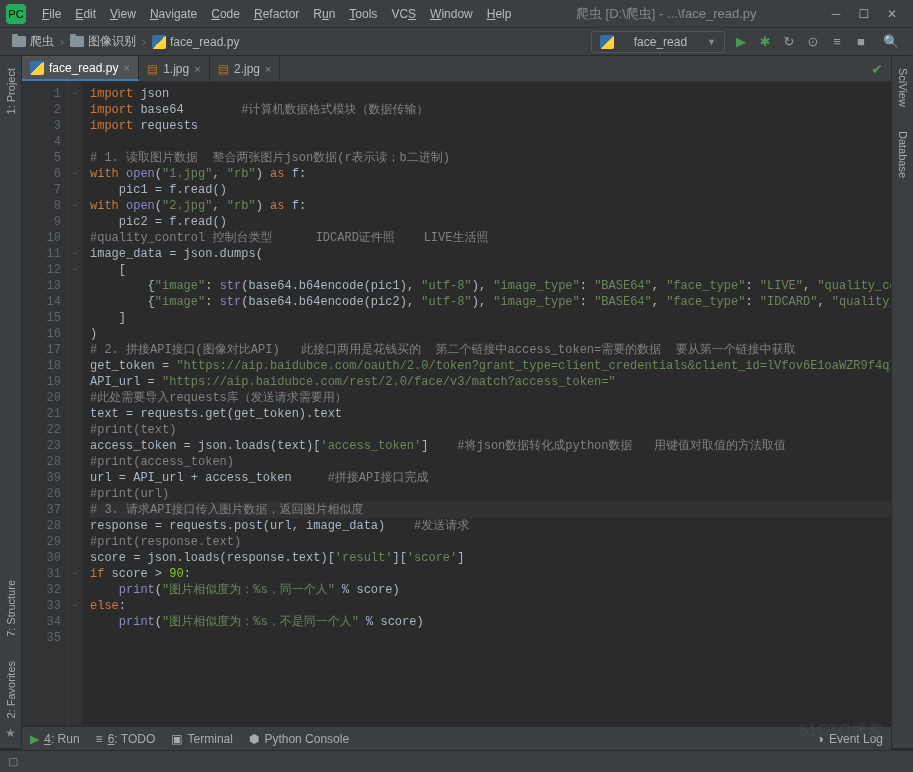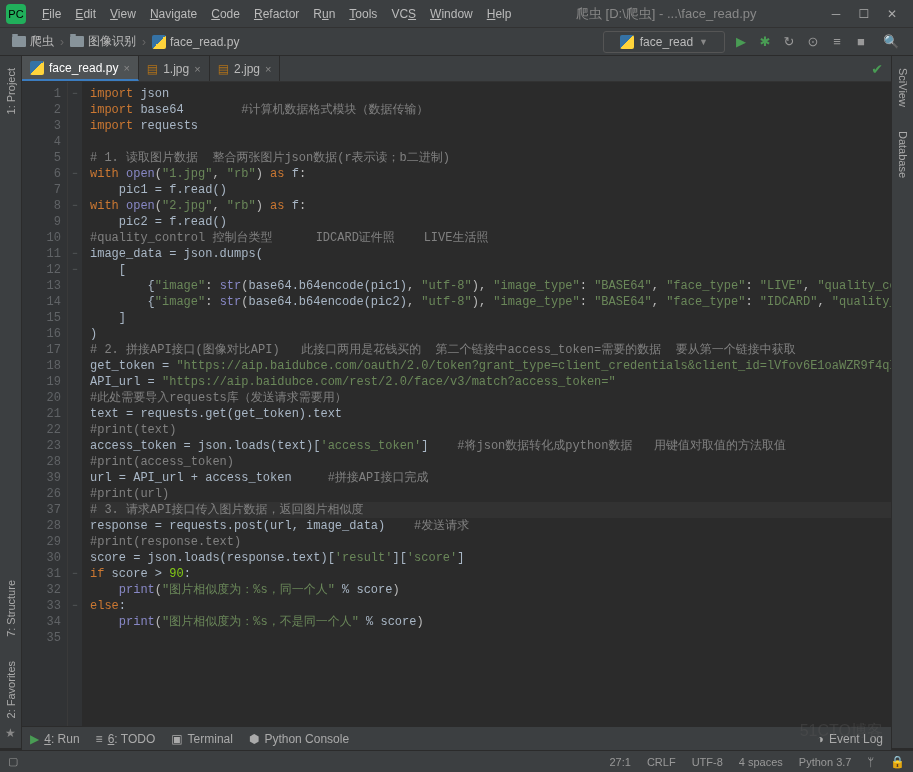--- a/index.html
+++ b/index.html
@@ -39,22 +39,22 @@
   border-bottom: 1px solid #2b2b2b;
 }
 .crumb-item{display:flex;align-items:center;gap:4px;padding:2px 6px;}
 .folder-icon{width:14px;height:11px;background:#87939a;border-radius:1px;position:relative;}
 .folder-icon::before{content:"";position:absolute;top:-2px;left:0;width:6px;height:2px;background:#87939a;border-radius:1px;}
 .crumb-arrow{color:#666;}
 .py-icon{width:14px;height:14px;border-radius:2px;display:inline-block;
   background: linear-gradient(135deg,#3572A5 50%,#FFD43B 50%);}
 .spacer{flex:1;}
 .run-select{
-  border:1px solid #555;background:#3c3f41;padding:3px 16px;
-  display:flex;align-items:center;gap:6px;border-radius:3px;
+  border:1px solid #555;background:#3c3f41;padding:3px 8px;
+  display:flex;align-items:center;gap:20px;border-radius:3px;
 }
 .run-select .arrow{font-size:9px;color:#888;}
 .toolbar-icons{display:flex;gap:8px;margin:0 8px;align-items:center;}
 .ti{width:16px;height:16px;display:flex;align-items:center;justify-content:center;font-size:13px;}
 .ti.run{color:#499c54;}
 .ti.bug{color:#499c54;}
 .ti.grey{color:#999;}
 
 .left-sidebar{
   position:absolute;left:0;top:56px;bottom:24px;width:22px;
@@ -326,24 +326,15 @@
   <div class="btools-right">
     <div class="btool">
       <span class="ico">◑</span>
       <span>Event Log</span>
     </div>
   </div>
 </div>
 
 <div class="statusbar">
   <span>▢</span>
-  <div class="r">
-    <span>27:1</span>
-    <span>CRLF</span>
-    <span>UTF-8</span>
-    <span>4 spaces</span>
-    <span>Python 3.7</span>
-    <span style="color:#aaa">ᛘ</span>
-    <span class="lock">🔒</span>
-  </div>
 </div>
 
 <div class="watermark">51CTO博客</div>
 
 </body></html>

